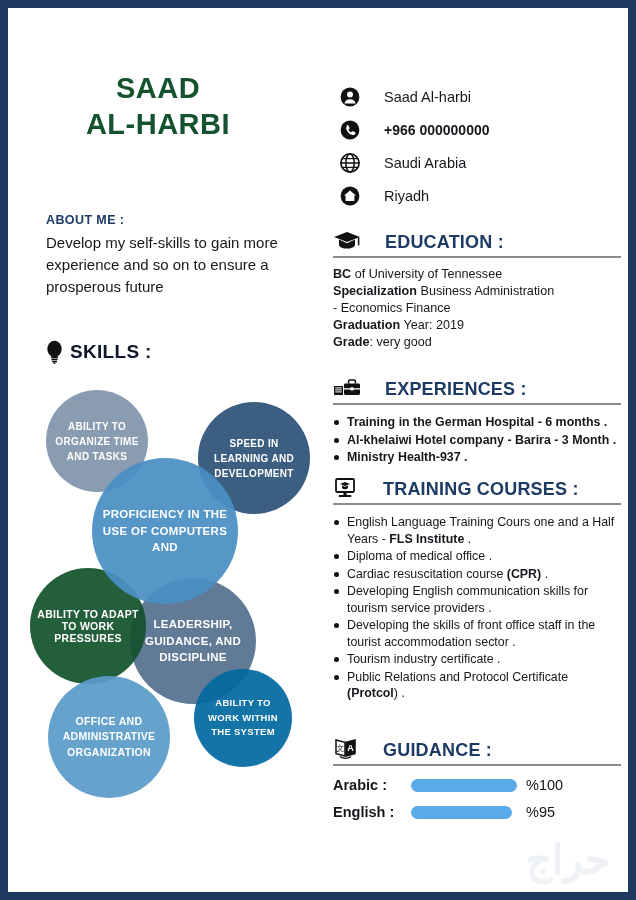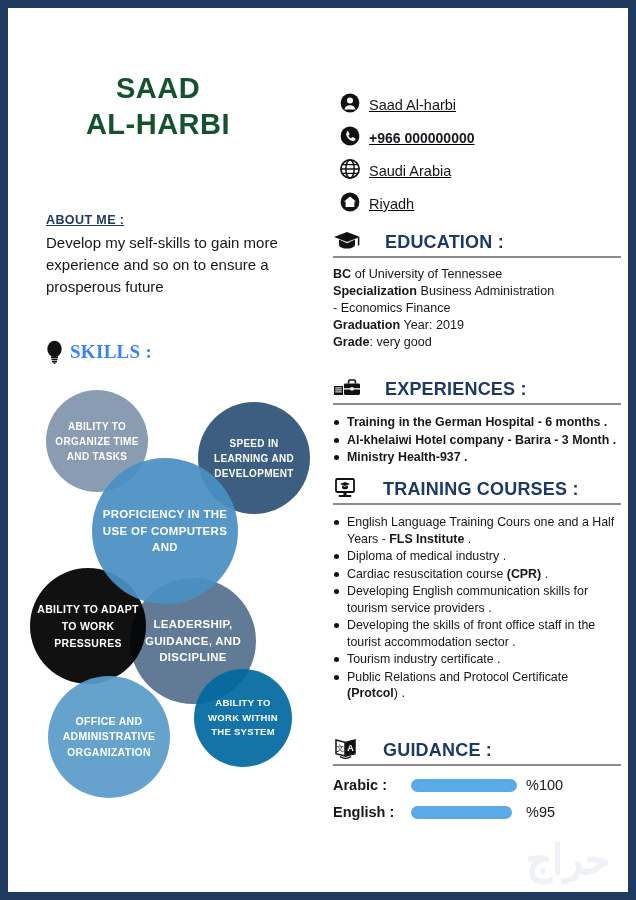--- a/index.html
+++ b/index.html
@@ -32,32 +32,31 @@
     letter-spacing:.5px;
   }
 
   
   #about{
     position:absolute;left:38px;top:205px;width:258px;
   }
   .about-title{
     color:#1d3a64;font-weight:bold;font-size:12.5px;letter-spacing:.4px;
     margin-bottom:5px;
-    text-decoration:underline;
   }
   .about-text{
     color:#14181c;font-size:15px;line-height:22px;
   }
 
   
   #skills-head{
     position:absolute;left:38px;top:332px;display:flex;align-items:center;gap:7px;
   }
   #skills-head .stitle{
-    color:#3b82f6;font-weight:bold;font-size:19px;letter-spacing:.3px;font-family:Liberation Serif, serif;
+    color:#0f172a;font-weight:bold;font-size:19px;letter-spacing:.3px;
   }
 
   
   #bubbles{
     position:absolute;left:10px;top:378px;width:300px;height:420px;
   }
   .bub{
     position:absolute;border-radius:50%;
     display:flex;align-items:center;justify-content:center;text-align:center;
     color:#fff;font-weight:bold;letter-spacing:.3px;
@@ -87,21 +86,21 @@
     position:relative;padding-left:14px;margin-bottom:1px;
     font-size:12.4px;line-height:16.5px;color:#14181c;
   }
   ul.bl li:before{
     content:"";position:absolute;left:1px;top:6px;
     width:5px;height:5px;border-radius:50%;background:#111;
   }
 
   
   #contact{position:absolute;left:22px;top:72px;width:290px;}
-  .crow{display:flex;align-items:flex-end;gap:9px;height:33px;text-decoration:underline;}
+  .crow{display:flex;align-items:center;gap:24px;height:33px;}
   .crow .ctext{font-size:14.5px;color:#14181c;}
   .crow .ctext.bold{font-weight:bold;font-size:14px;}
 
   
   .lang-row{display:flex;align-items:center;margin-top:11px;}
   .lang-name{
     width:78px;font-weight:bold;font-size:14.5px;color:#14181c;
     text-align:left;padding-right:9px;box-sizing:border-box;
   }
   .bar-track{width:106px;height:13px;}
@@ -153,21 +152,21 @@
     <div id="bubbles">
         <div class="bub" style="left: 28px; top: 4px; width: 102px; height: 102px; background: rgb(129, 149, 173); opacity: 0.93; font-size: 10px; line-height: 15px; z-index: 4;">
           <span>ABILITY TO ORGANIZE TIME AND TASKS</span>
         </div>
         <div class="bub" style="left: 180px; top: 16px; width: 112px; height: 112px; background: rgb(45, 82, 120); opacity: 0.93; font-size: 10px; line-height: 15px; z-index: 4;">
           <span>SPEED IN LEARNING AND DEVELOPMENT</span>
         </div>
         <div class="bub" style="left: 74px; top: 72px; width: 146px; height: 146px; background: rgb(74, 144, 196); opacity: 0.93; font-size: 11.5px; line-height: 16.5px; z-index: 5;">
           <span>PROFICIENCY IN THE USE OF COMPUTERS AND</span>
         </div>
-        <div class="bub" style="left: 12px; top: 182px; width: 116px; height: 116px; background: #000000; opacity: 0.93; font-size: 10.5px; line-height: 17px; z-index: 4;">
+        <div class="bub" style="left: 12px; top: 182px; width: 116px; height: 116px; background: #14532d; opacity: 0.93; font-size: 10.5px; line-height: 12px; z-index: 4;">
           <span>ABILITY TO ADAPT TO WORK PRESSURES</span>
         </div>
         <div class="bub" style="left: 112px; top: 192px; width: 126px; height: 126px; background: rgb(86, 112, 143); opacity: 0.93; font-size: 11.5px; line-height: 16.5px; z-index: 3;">
           <span>LEADERSHIP, GUIDANCE, AND DISCIPLINE</span>
         </div>
         <div class="bub" style="left: 176px; top: 283px; width: 98px; height: 98px; background: #0369a1; opacity: 0.93; font-size: 9.5px; line-height: 14.5px; z-index: 4; align-items: center;">
           <span>ABILITY TO WORK WITHIN THE SYSTEM</span>
         </div>
         <div class="bub" style="left: 30px; top: 290px; width: 122px; height: 122px; background: rgb(90, 155, 201); opacity: 0.93; font-size: 10.5px; line-height: 15.5px; z-index: 4;">
           <span>OFFICE AND ADMINISTRATIVE ORGANIZATION</span>
@@ -278,21 +277,21 @@
             <path d="M9 8.4 L9 10.4 C9 11.6 10.4 12.2 12 12.2 C13.6 12.2 15 11.6 15 10.4 L15 8.4 L12 9.8 Z" fill="#111"></path>
             <rect x="10.4" y="15" width="3.2" height="3" fill="#111"></rect>
             <rect x="5.6" y="18" width="12.8" height="2" rx="0.8" fill="#111"></rect>
           </svg>
         </span>
         <span class="sec-title">TRAINING COURSES :</span>
       </div>
       <div class="rule"></div>
       <ul class="bl" id="training-list" style="margin-top:9px;">
           <li>English Language Training Cours one and a Half Years - <b>FLS Institute</b> .</li>
-          <li>Diploma of medical industry .</li>
+          <li>Diploma of medical office .</li>
           <li>Cardiac resuscitation course <b>(CPR)</b> .</li>
           <li>Developing English communication skills for tourism service providers .</li>
           <li>Developing the skills of front office staff in the tourist accommodation sector .</li>
           <li>Tourism industry certificate .</li>
           <li>Public Relations and Protocol Certificate <b>(Protcol</b>) .</li>
         </ul>
     </div>
 
     <div class="sec" id="sec-languages" style="top:729px;">
       <div class="sec-head">

